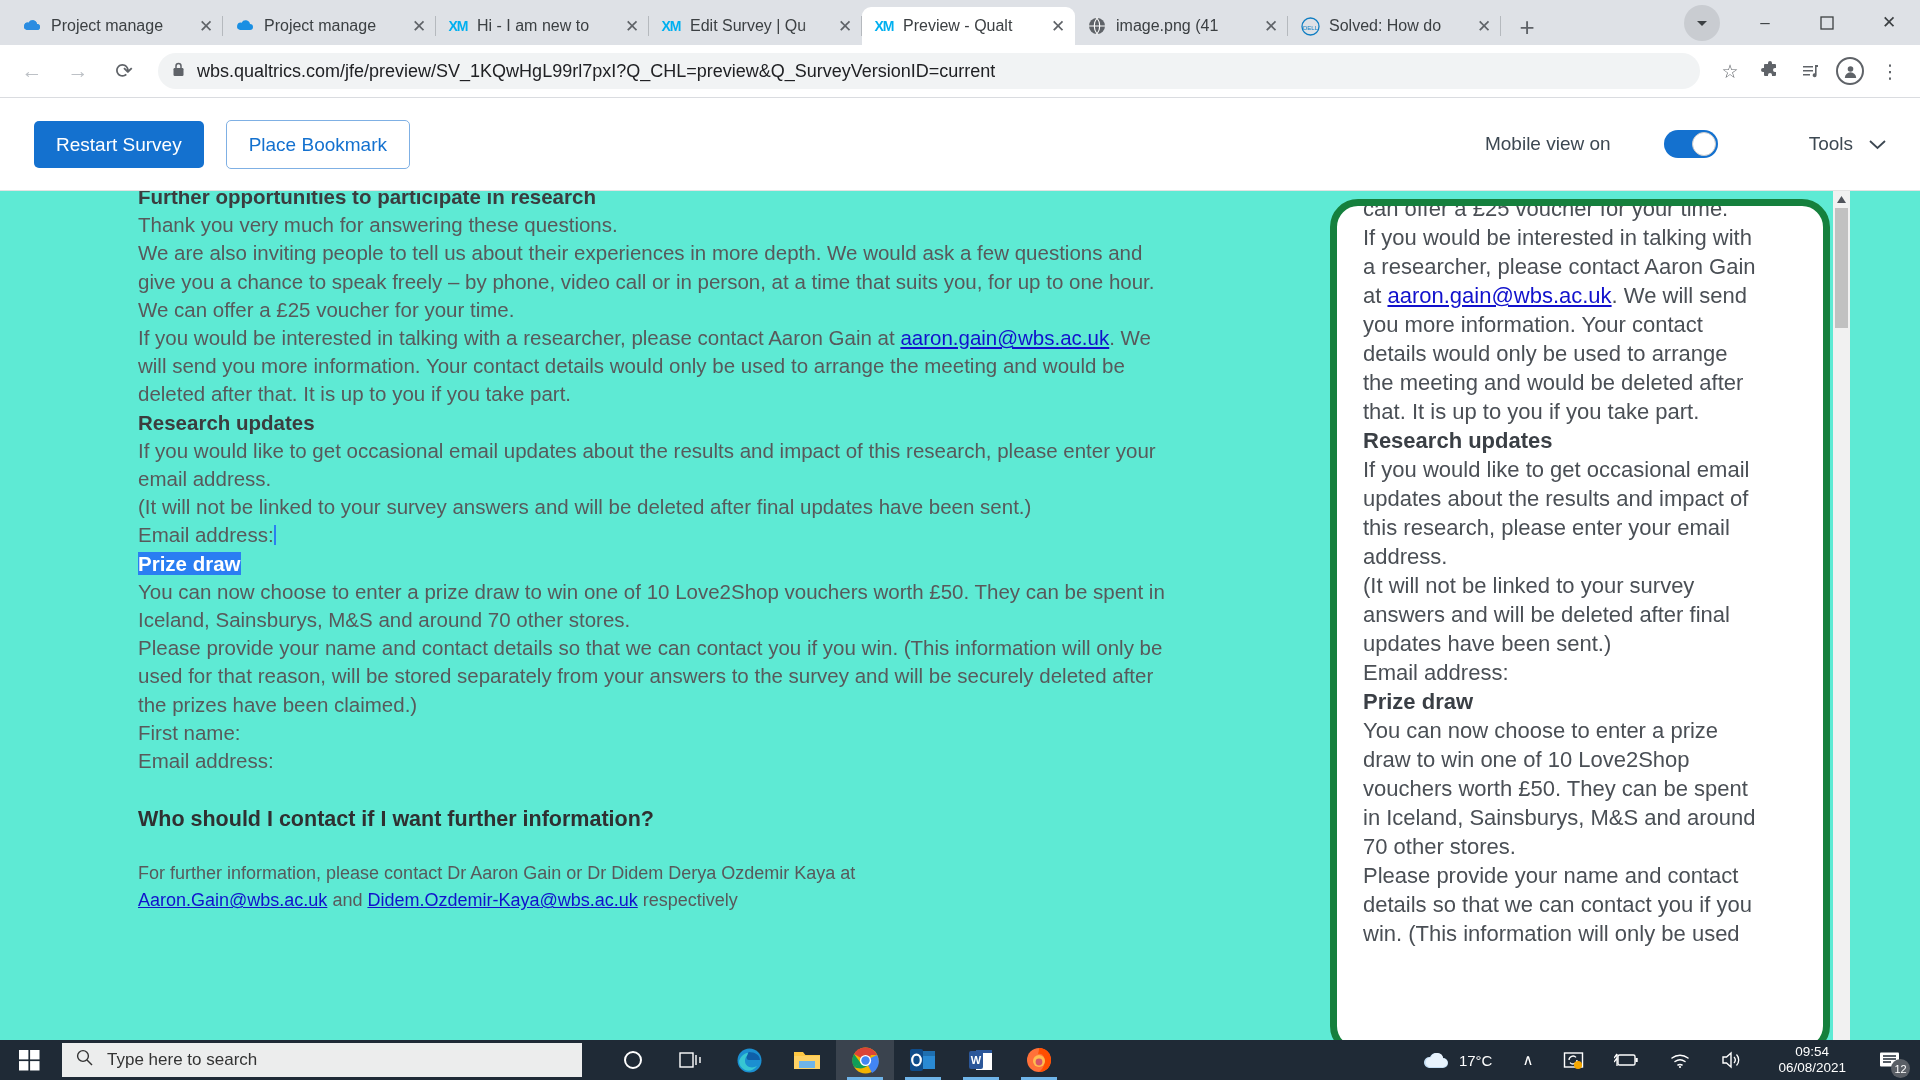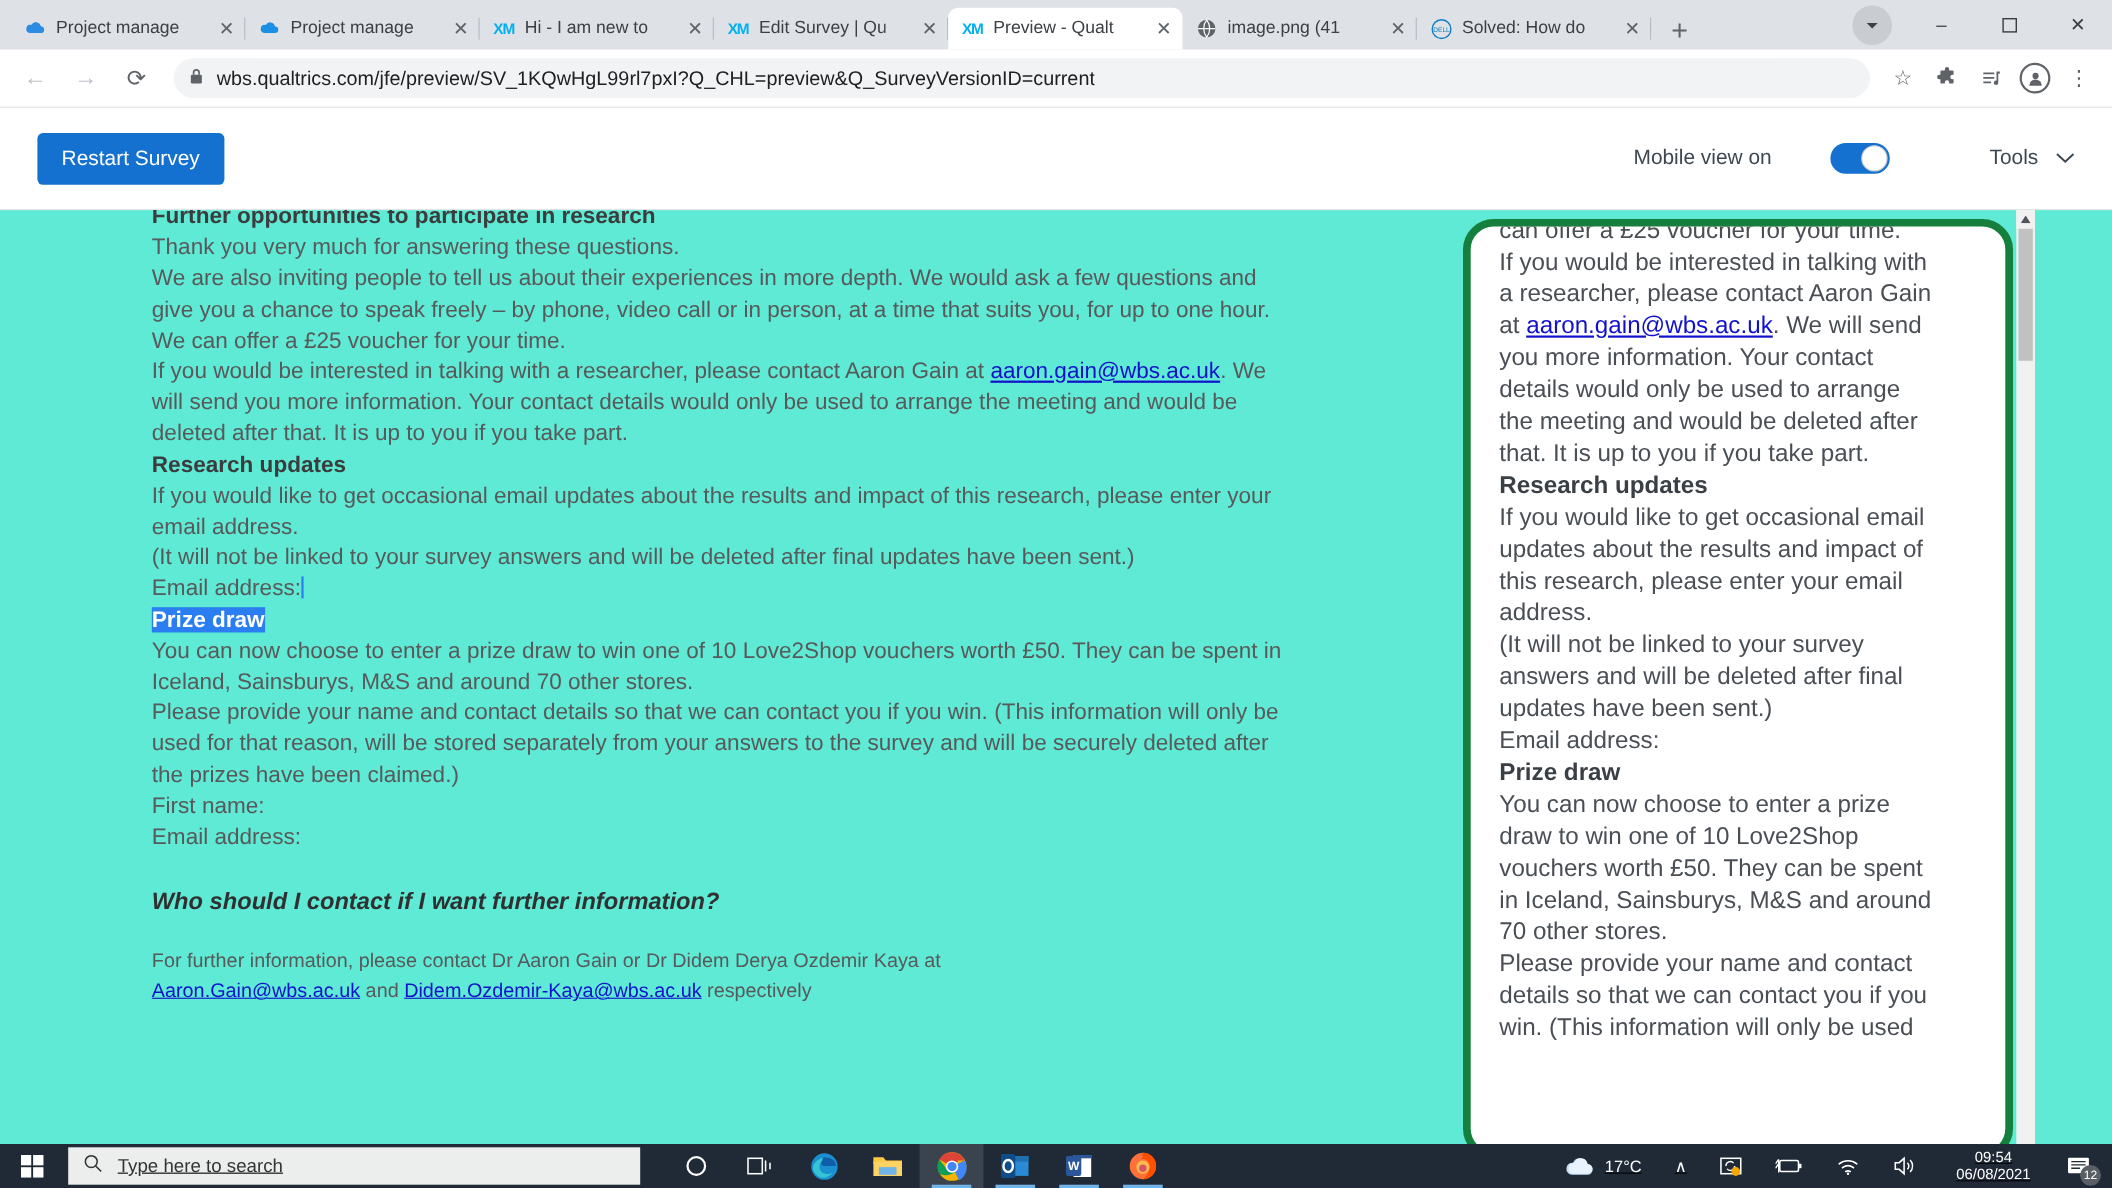--- a/index.html
+++ b/index.html
@@ -147,21 +147,21 @@
   }
   .desk-body {
     position: absolute; top: -8px; left: 138px; width: 1040px;
     font-size: 20.5px; line-height: 28.2px; color: #58595b;
   }
   .desk-body p { margin: 0; }
   .desk-body .bold { font-weight: bold; color: #3b3c3e; }
   .desk-body a { color: #1111cc; text-decoration: underline; }
   .desk-body .h2 {
     font-weight: bold; color: #2f3031; font-size: 21.5px;
-    margin-top: 30px; margin-bottom: 27px; font-style: italic;
+    margin-top: 30px; margin-bottom: 27px;
   }
   .desk-body .small { font-size: 18px; line-height: 27px; }
   .sel {
     background: #2a7ef2; color: #fff; font-weight: bold;
   }
   .caret {
     display: inline-block; width: 2px; height: 20px;
     background: #2a7ef2; vertical-align: -3px;
   }
   .sb-arrow {
@@ -201,21 +201,21 @@
   }
   .msb-thumb {
     position: absolute; left: 2px; width: 13px;
     top: 17px; height: 120px; background: #c1c1c1;
   }
 
   
   .taskbar {
     position: absolute; left: 0; bottom: 0;
     width: 1920px; height: 40px; background: #1f2a36;
-    display: flex; align-items: center; text-decoration: underline;
+    display: flex; align-items: center;
   }
   .start {
     width: 58px; height: 40px;
     display: flex; align-items: center; justify-content: center;
   }
   .searchbox {
     width: 520px; height: 34px; background: #eceded;
     display: flex; align-items: center; padding: 0 14px;
     margin-left: 4px;
   }
@@ -375,20 +375,21 @@
             <circle cx="7.5" cy="5" r="2.8" fill="#5f6368"></circle>
             <path d="M1.8 14a5.7 5.7 0 0111.4 0z" fill="#5f6368"></path>
           </svg>
       </span>
     </div>
     <div class="tb-icon">⋮</div>
   </div>
 
   <div class="qbar">
     <button class="btn-primary">Restart Survey</button>
+    <button class="btn-outline">Place Bookmark</button>
     <div class="qbar-right">
       <span class="mobile-label">Mobile view on</span>
       <div class="toggle">
           <span class="knob"></span>
         </div>
       <div class="tools">
         <span>Tools</span>
         <span class="chev">
           <svg width="17" height="10" viewBox="0 0 17 10">
               <path d="M1 1l7.5 7L16 1" fill="none" stroke="#3d4852" stroke-width="1.8"></path>

